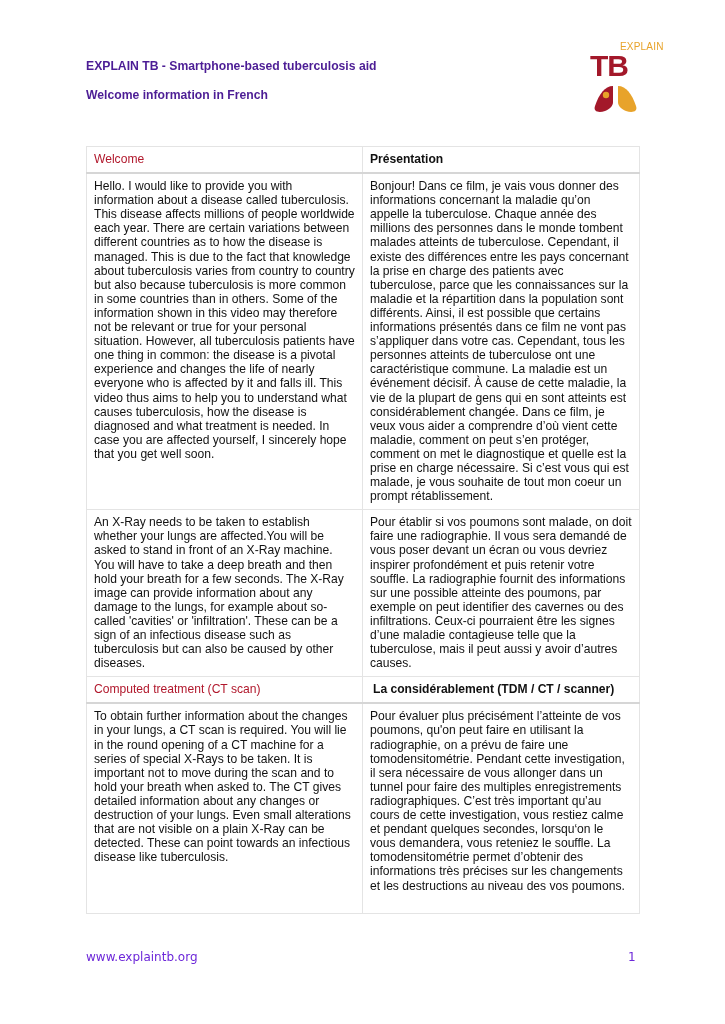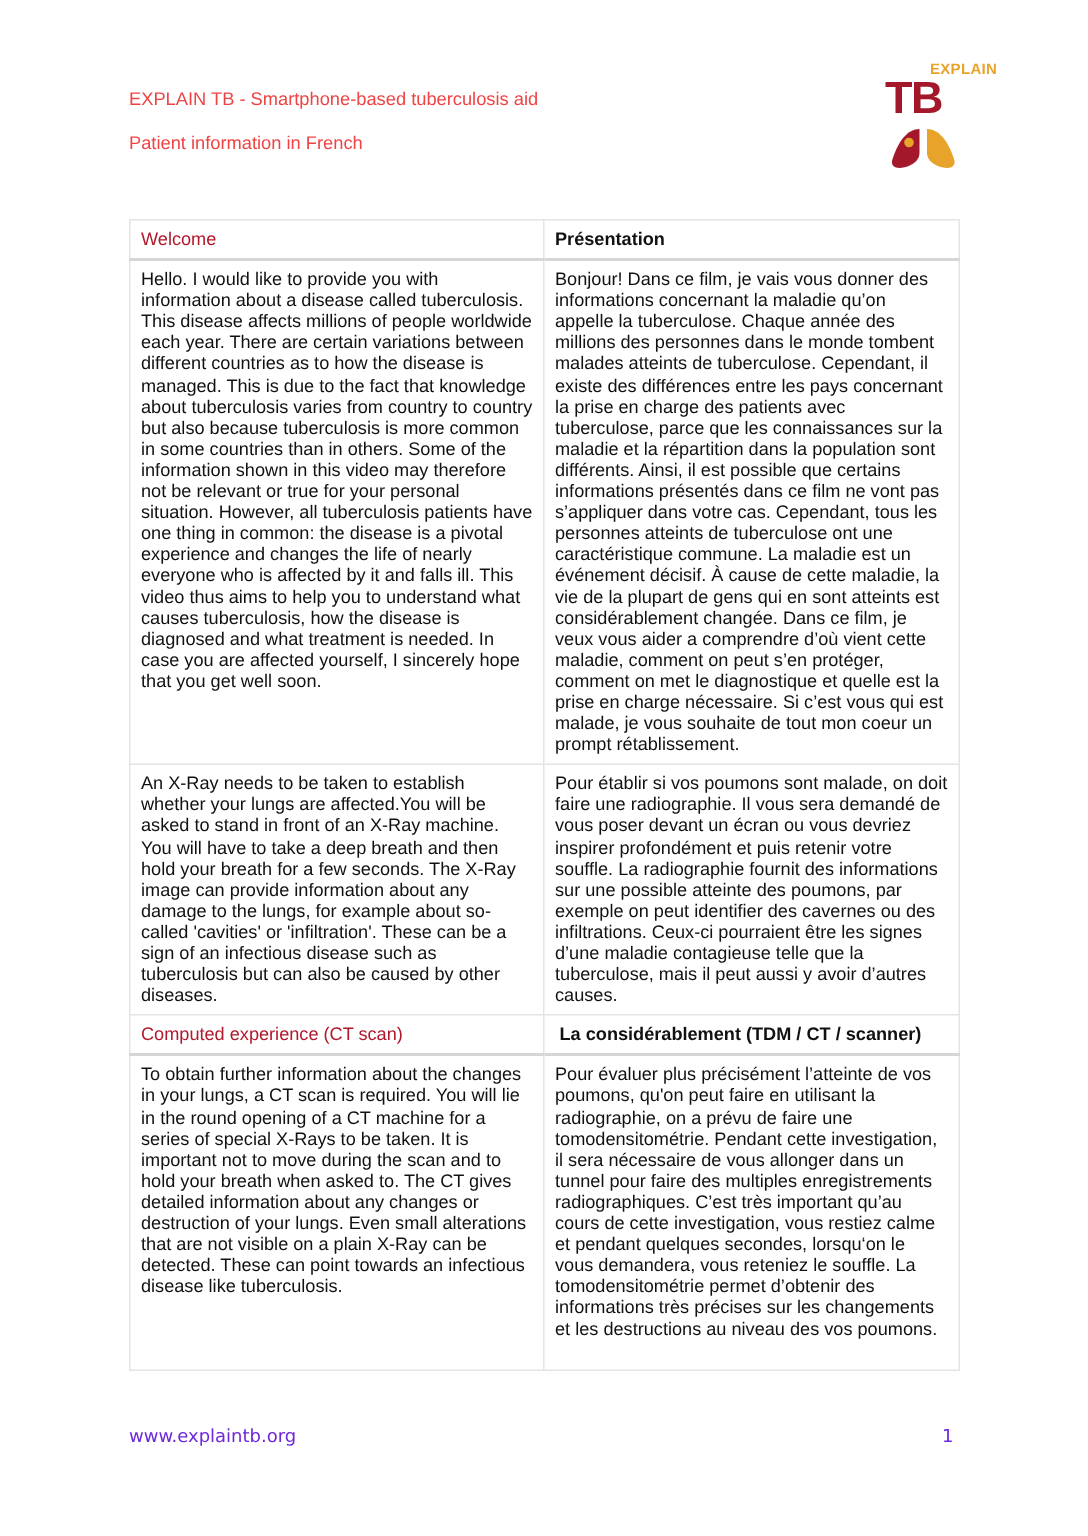--- a/index.html
+++ b/index.html
@@ -1,22 +1,22 @@
 <!DOCTYPE html>
 <html><head>
 <meta charset="utf-8">
 <style>
   html, body { margin: 0; padding: 0; background: #ffffff; }
   body { width: 725px; height: 1024px; position: relative; overflow: hidden;
          font-family: "Liberation Sans", sans-serif; color: #111; }
-  .hdr-line { position: absolute; left: 86px; font-size: 12.2px; color: #ef4444; }
+  .hdr-line { position: absolute; left: 86px; font-size: 12.2px; color: #4c1d95; font-weight: bold; }
   #title { top: 59px; }
   #subtitle { top: 88px; }
   .logo { position: absolute; left: 585px; top: 38px; width: 62px; height: 80px; }
-  .logo .word { position: absolute; left: 7px; top: 3px; font-size: 10px; font-weight: bold;
+  .logo .word { position: absolute; left: 7px; top: 3px; font-size: 10px; font-weight: normal;
                 color: #e8a32a; letter-spacing: 0.2px; padding-left: 28px; }
   .logo .tb { position: absolute; left: 5px; top: 11px; font-size: 30px; font-weight: bold;
               color: #a3182a; letter-spacing: -1px; line-height: 34px; }
   .logo svg { position: absolute; left: 6px; top: 46px; }
   table.bi { position: absolute; left: 86px; top: 146px; width: 553px; border-collapse: collapse;
              table-layout: fixed; }
   table.bi td { border: 1px solid #e4e4e4; vertical-align: top; font-size: 12.1px; line-height: 14.1px;
                 padding: 5px 7px 6px 7px; }
   table.bi col.c1 { width: 276px; }
   table.bi col.c2 { width: 277px; }
@@ -29,21 +29,21 @@
   .body2 td { height: 151px; }
   .body3 td { height: 198px; margin-left: 38px; }
   .footer { position: absolute; top: 950px; font-family: "DejaVu Sans", sans-serif; font-size: 12px; color: #6d28d9; }
   #footer-url { left: 86px; }
   #footer-page { left: 628px; }
 </style>
 </head>
 <body>
 
 <div id="title" class="hdr-line">EXPLAIN TB - Smartphone-based tuberculosis aid</div>
-<div id="subtitle" class="hdr-line">Patient information in French</div>
+<div id="subtitle" class="hdr-line">Welcome information in French</div>
 
 <div class="logo">
   <div class="word">EXPLAIN</div>
   <div class="tb">TB</div>
   <svg width="50" height="30" viewBox="0 0 50 30">
     <path d="M22 2 C14 2 8 10 4 22 C2 28 8 29 14 27 C19 25 22 22 22 18 Z" fill="#a3182a"></path>
     <circle cx="15" cy="11" r="3.2" fill="#e8a32a"></circle>
     <path d="M27 2 C35 2 41 10 45 22 C47 28 41 29 35 27 C30 25 27 22 27 18 Z" fill="#e8a32a"></path>
   </svg>
 </div>
@@ -60,21 +60,21 @@
     </tr>
     <tr class="body1">
       <td>Hello. I would like to provide you with information about a disease called tuberculosis. This disease affects millions of people worldwide each year. There are certain variations between different countries as to how the disease is managed. This is due to the fact that knowledge about tuberculosis varies from country to country but also because tuberculosis is more common in some countries than in others. Some of the information shown in this video may therefore not be relevant or true for your personal situation. However, all tuberculosis patients have one thing in common: the disease is a pivotal experience and changes the life of nearly everyone who is affected by it and falls ill. This video thus aims to help you to understand what causes tuberculosis, how the disease is diagnosed and what treatment is needed. In case you are affected yourself, I sincerely hope that you get well soon.</td>
       <td>Bonjour! Dans ce film, je vais vous donner des informations concernant la maladie qu’on appelle la tuberculose. Chaque année des millions des personnes dans le monde tombent malades atteints de tuberculose. Cependant, il existe des différences entre les pays concernant la prise en charge des patients avec tuberculose, parce que les connaissances sur la maladie et la répartition dans la population sont différents. Ainsi, il est possible que certains informations présentés dans ce film ne vont pas s’appliquer dans votre cas. Cependant, tous les personnes atteints de tuberculose ont une caractéristique commune. La maladie est un événement décisif. À cause de cette maladie, la vie de la plupart de gens qui en sont atteints est considérablement changée. Dans ce film, je veux vous aider a comprendre d’où vient cette maladie, comment on peut s’en protéger, comment on met le diagnostique et quelle est la prise en charge nécessaire. Si c’est vous qui est malade, je vous souhaite de tout mon coeur un prompt rétablissement.</td>
     </tr>
     <tr class="body2">
       <td>An X-Ray needs to be taken to establish whether your lungs are affected.You will be asked to stand in front of an X-Ray machine. You will have to take a deep breath and then hold your breath for a few seconds. The X-Ray image can provide information about any damage to the lungs, for example about so-called 'cavities' or 'infiltration'. These can be a sign of an infectious disease such as tuberculosis but can also be caused by other diseases.</td>
       <td>Pour établir si vos poumons sont malade, on doit faire une radiographie. Il vous sera demandé de vous poser devant un écran ou vous devriez inspirer profondément et puis retenir votre souffle. La radiographie fournit des informations sur une possible atteinte des poumons, par exemple on peut identifier des cavernes ou des infiltrations. Ceux-ci pourraient être les signes d’une maladie contagieuse telle que la tuberculose, mais il peut aussi y avoir d’autres causes.</td>
     </tr>
     <tr class="head-row">
-      <td class="head en-head">Computed experience (CT scan)</td>
+      <td class="head en-head">Computed treatment (CT scan)</td>
       <td class="head fr-head indent">La considérablement (TDM / CT / scanner)</td>
     </tr>
     <tr class="body3">
       <td>To obtain further information about the changes in your lungs, a CT scan is required. You will lie in the round opening of a CT machine for a series of special X-Rays to be taken. It is important not to move during the scan and to hold your breath when asked to. The CT gives detailed information about any changes or destruction of your lungs. Even small alterations that are not visible on a plain X-Ray can be detected. These can point towards an infectious disease like tuberculosis.</td>
       <td>Pour évaluer plus précisément l’atteinte de vos poumons, qu'on peut faire en utilisant la radiographie, on a prévu de faire une tomodensitométrie. Pendant cette investigation, il sera nécessaire de vous allonger dans un tunnel pour faire des multiples enregistrements radiographiques. C’est très important qu’au cours de cette investigation, vous restiez calme et pendant quelques secondes, lorsqu‘on le vous demandera, vous reteniez le souffle. La tomodensitométrie permet d’obtenir des informations très précises sur les changements et les destructions au niveau des vos poumons.</td>
     </tr>
   </tbody>
 </table>
 
 <div id="footer-url" class="footer">www.explaintb.org</div>

